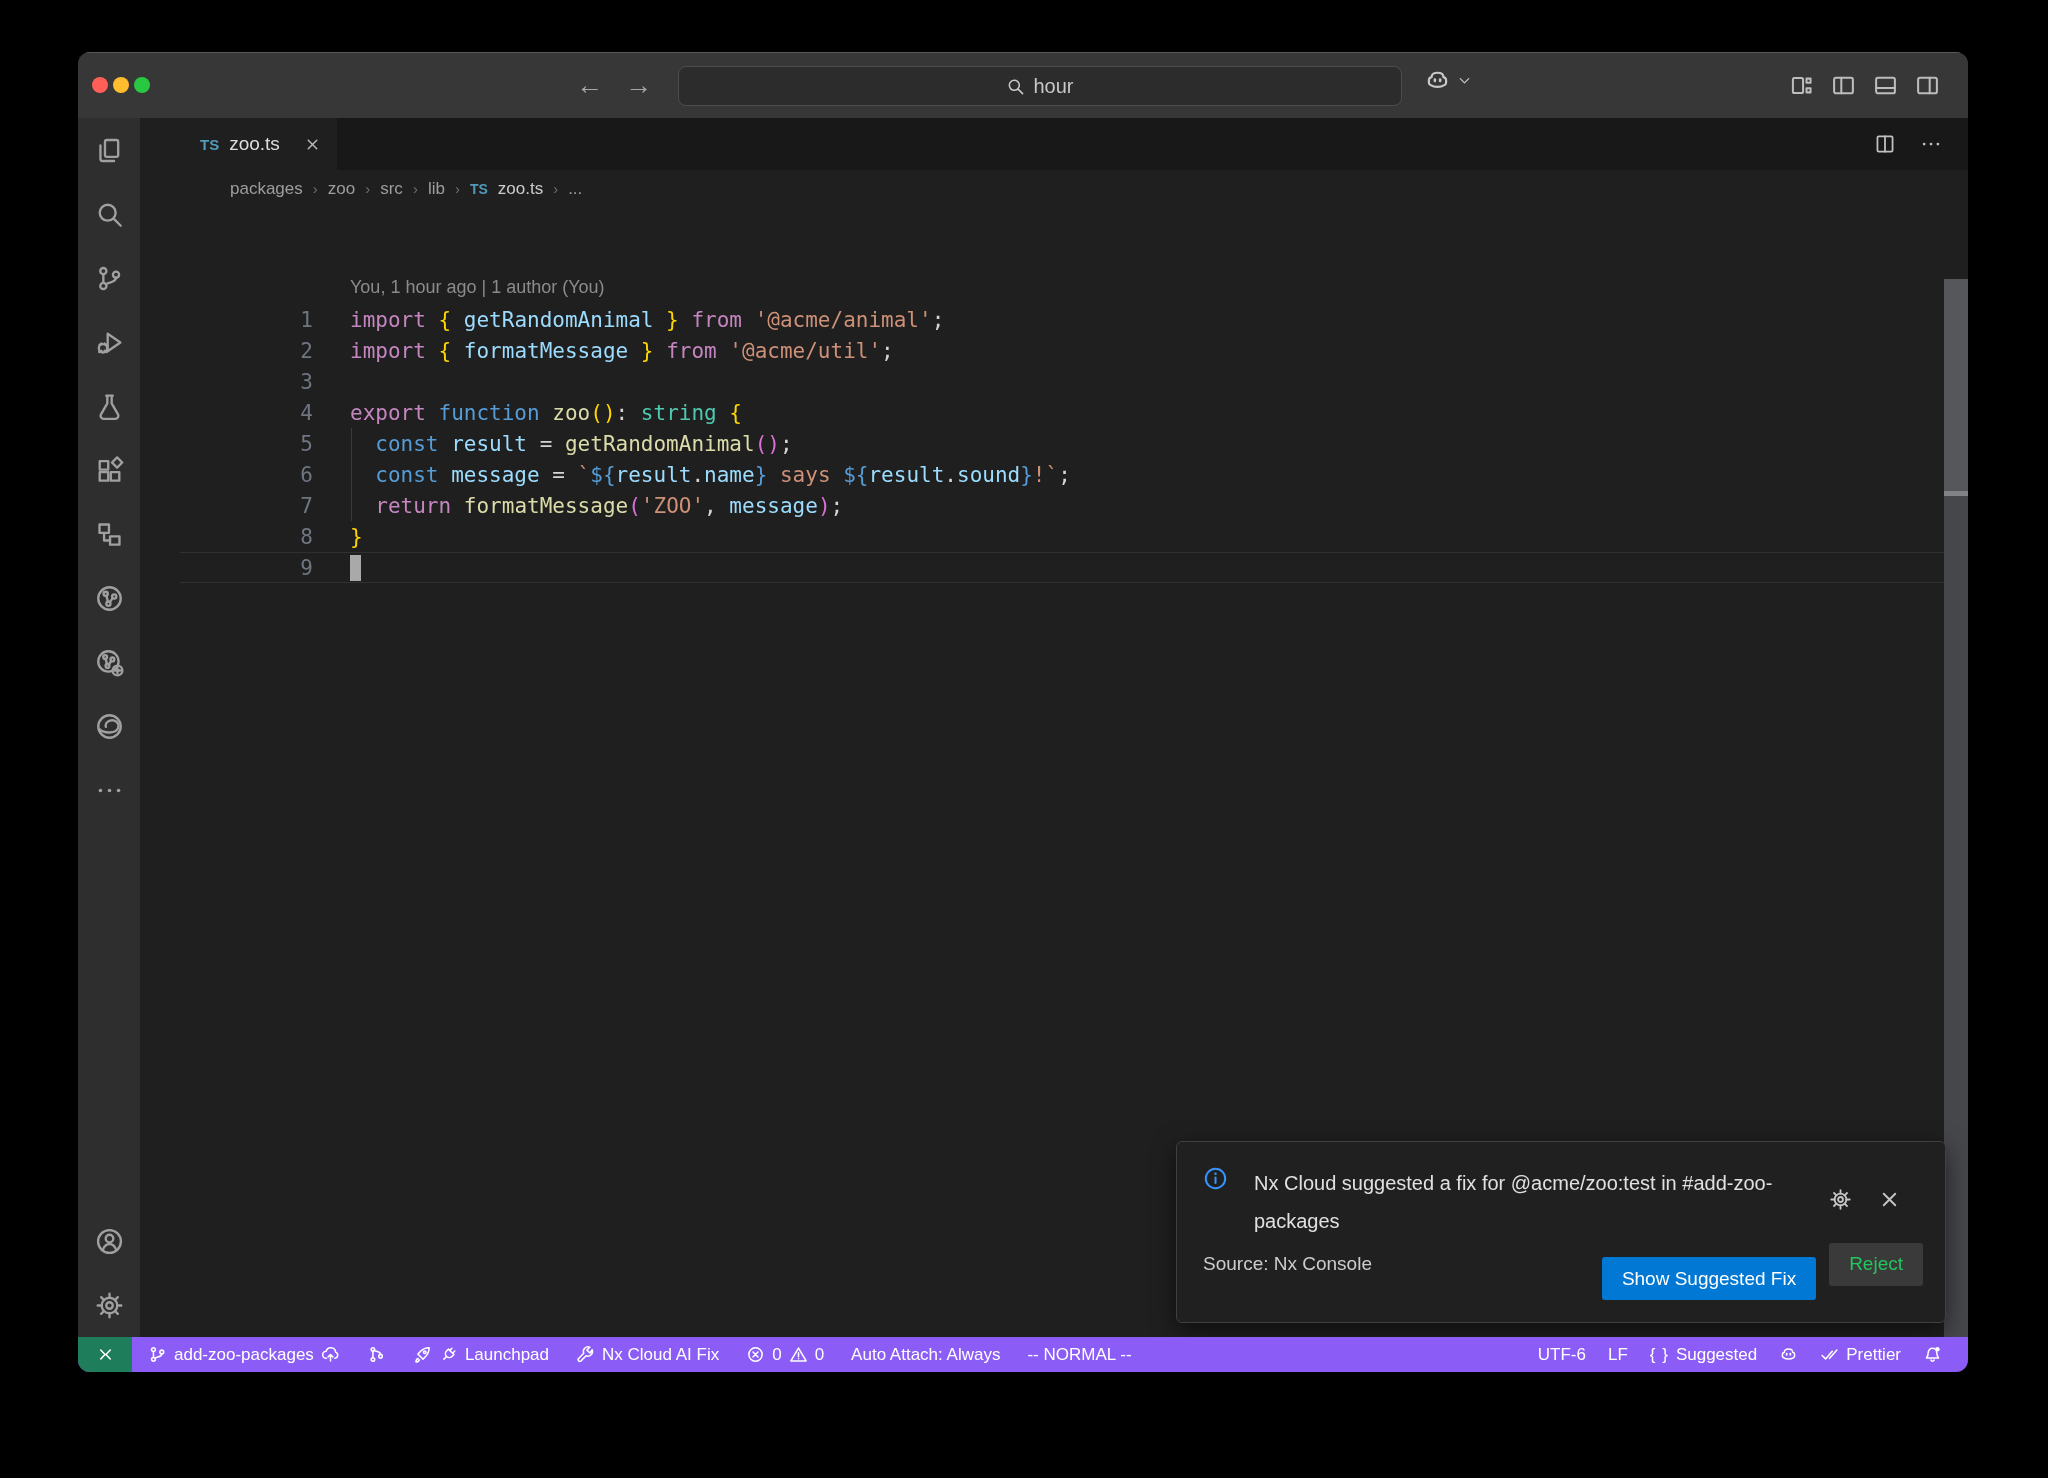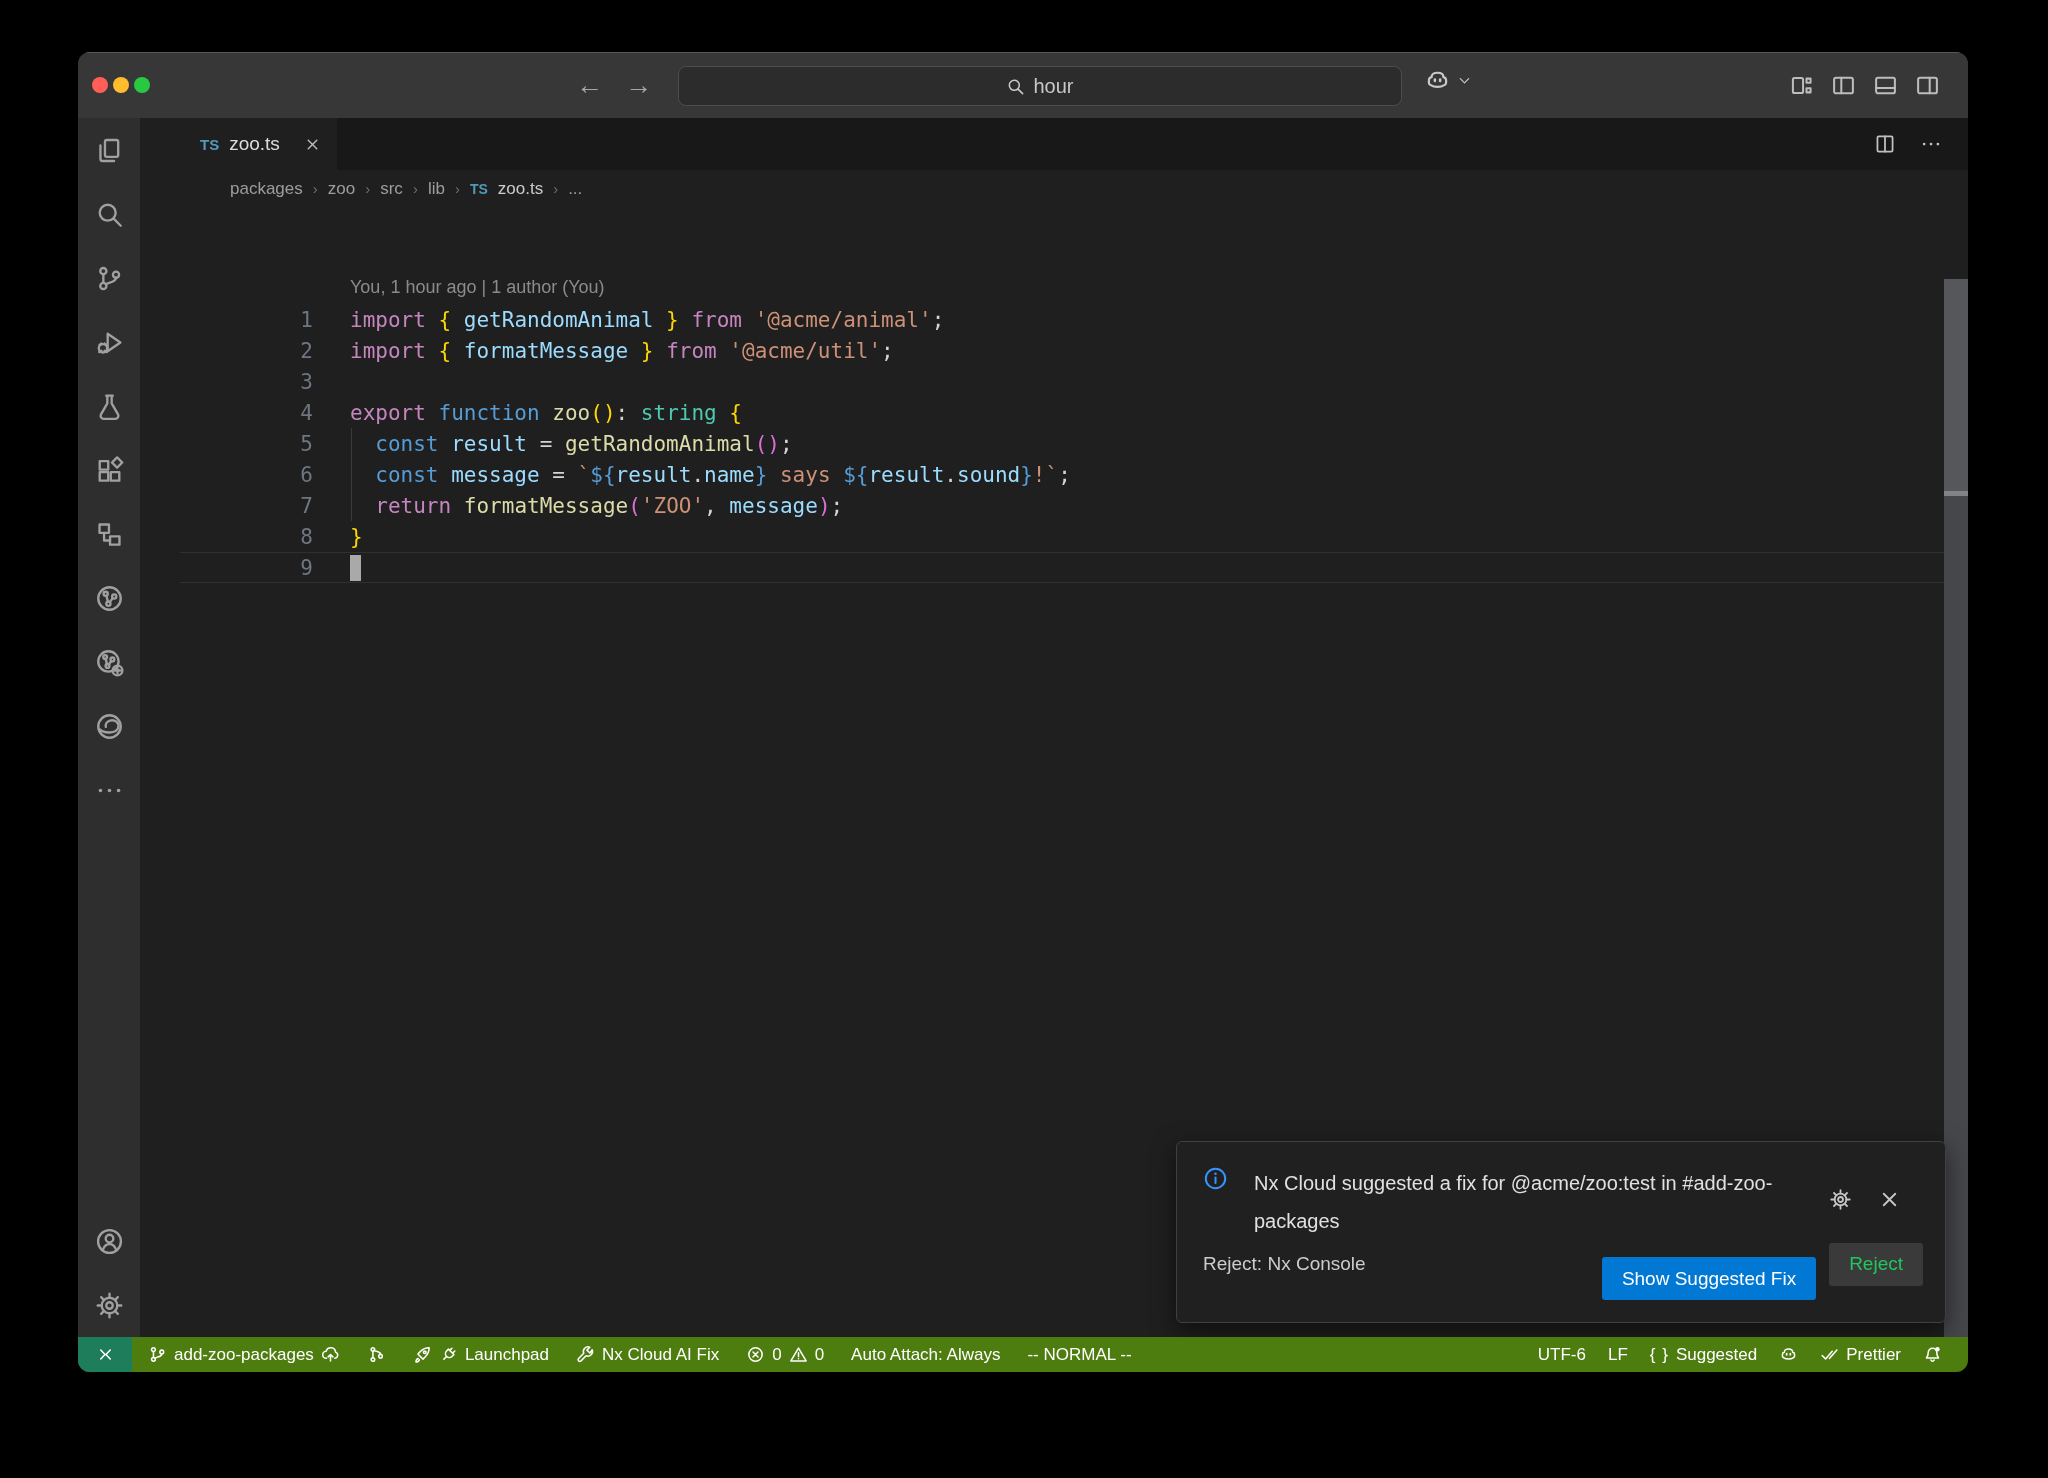--- a/index.html
+++ b/index.html
@@ -57,21 +57,21 @@
   #toast-msg{width:585px;font-size:20px;line-height:38px;color:#e0e0e0;}
   #toast-tools{position:absolute;right:22px;top:24px;display:flex;gap:26px;color:#c5c5c5;}
   #toast-tools .icon{width:23px;height:23px;}
   #toast-foot{position:absolute;left:26px;right:22px;bottom:22px;display:flex;align-items:center;}
   #toast-source{font-size:19px;color:#cccccc;}
   #toast-foot .spacer{flex:1;}
   .btn{height:43px;display:flex;align-items:center;padding:0 20px;font-size:19px;border-radius:3px;}
   .btn-primary{background:#0078D4;color:#fff;margin-right:13px;margin-top:29px;}
   .btn-secondary{background:#3a3a3a;color:#22c55e;}
   
-  #statusbar{position:absolute;left:0;bottom:0;width:100%;height:35px;background:#4d7c0f;color:#fff;
+  #statusbar{position:absolute;left:0;bottom:0;width:100%;height:35px;background:#8b5cf6;color:#fff;
     display:flex;align-items:center;font-size:17px;}
   #remote{width:54px;height:35px;background:#1E7D5A;display:flex;align-items:center;justify-content:center;flex:0 0 54px;}
   .sb-item{display:flex;align-items:center;gap:7px;margin-right:27px;white-space:nowrap;}
   .sb-left{display:flex;align-items:center;margin-left:16px;flex:1;min-width:0;overflow:hidden;}
   .sb-right{display:flex;align-items:center;margin-right:4px;}
   .sb-right .sb-item{margin-right:22px;}
   #statusbar .icon{width:19px;height:19px;}
   .braces-txt{font-size:17px;letter-spacing:1px;}
   .icon{display:inline-block;}
   .icon svg{width:100%;height:100%;display:block;fill:none;stroke:currentColor;stroke-width:1.3;
@@ -352,21 +352,21 @@
             </svg>
         </span>
         <span class="icon">
           <svg viewBox="0 0 16 16">
               <path d="M4 4l8 8M12 4l-8 8"></path>
             </svg>
         </span>
       </div>
     </div>
     <div id="toast-foot">
-      <span id="toast-source">Reject: Nx Console</span>
+      <span id="toast-source">Source: Nx Console</span>
       <span class="spacer"></span>
       <div class="btn btn-primary">Show Suggested Fix</div>
       <div class="btn btn-secondary">Reject</div>
     </div>
   </div>
 
   <div id="statusbar">
     <div id="remote">
       <span class="icon">
         <svg viewBox="0 0 16 16">

